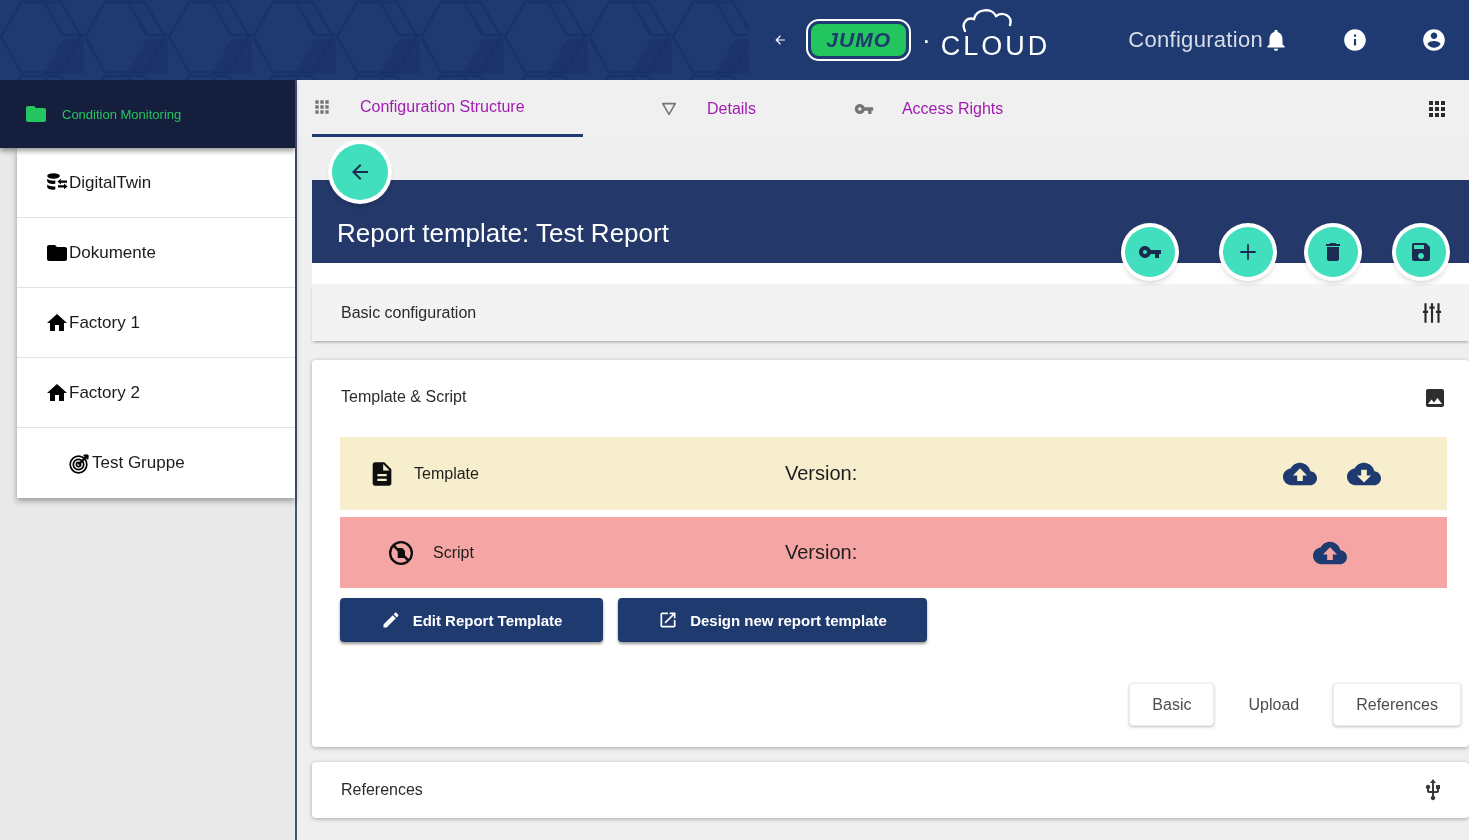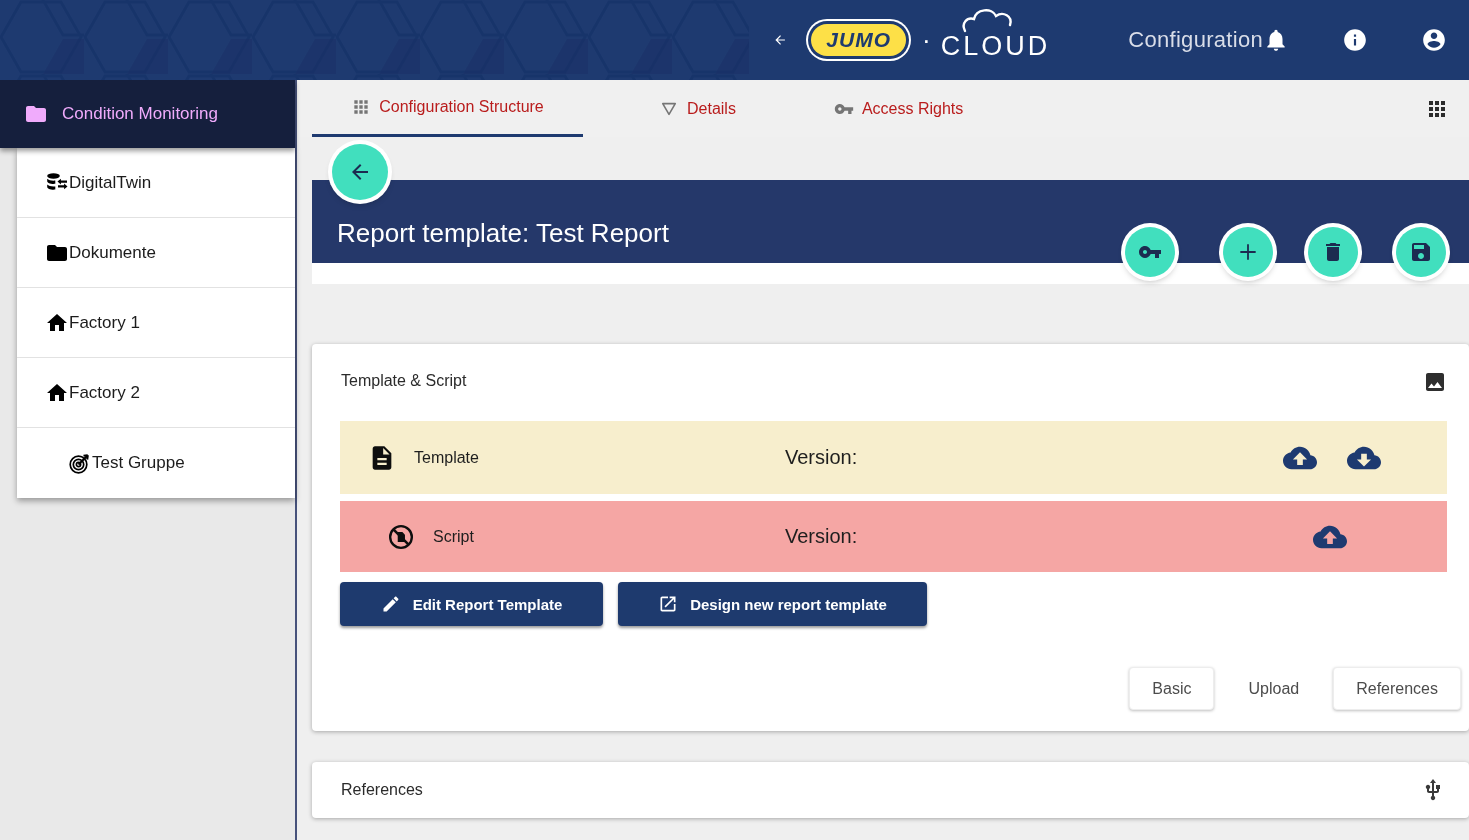--- a/index.html
+++ b/index.html
@@ -5,42 +5,42 @@
   * { margin:0; padding:0; box-sizing:border-box; }
   body { font-family:"Liberation Sans", sans-serif; background:#dadada; }
   .app { position:relative; width:1469px; height:840px; overflow:hidden; background:#efefef; }
 
   
   .topbar { position:absolute; left:0; top:0; width:1469px; height:80px; background:#1e3a70; display:flex; align-items:center; z-index:30; }
   .hex-bg { position:absolute; inset:0; pointer-events:none; }
   .topbar > * { position:relative; }
   .back-arrow { color:#fff; margin-left:24px; width:28px; height:28px; cursor:pointer; }
   .brand { display:flex; align-items:center; margin-left:24px; }
-  .jumo-pill { background:#fde047; color:#1e3a70; font-weight:bold; font-style:italic; font-size:21px; letter-spacing:1px; padding:4px 15px; border-radius:16px; box-shadow:0 0 0 3px #1e3a70, 0 0 0 5px #fff; }
+  .jumo-pill { background:#22c55e; color:#1e3a70; font-weight:bold; font-style:italic; font-size:21px; letter-spacing:1px; padding:4px 15px; border-radius:8px; box-shadow:0 0 0 3px #1e3a70, 0 0 0 5px #fff; }
   .brand-sep { color:#fff; font-size:26px; margin:0 10px 0 16px; }
   .cloud-word { position:relative; color:#fff; font-weight:300; font-size:27px; letter-spacing:3px; padding-top:12px; }
   .cloud-arc { position:absolute; top:-12px; left:18px; }
   .topbar-title { color:#d9dde8; font-size:22px; margin-left:78px; letter-spacing:.3px; }
   .topbar-icons { margin-left:auto; display:flex; align-items:center; gap:53px; margin-right:22px; color:#fff; }
   .topbar-icons svg { width:26px; height:26px; cursor:pointer; }
 
   
   .sidebar { position:absolute; left:0; top:80px; width:297px; height:760px; background:#e9e9e9; border-right:2px solid #47527b; z-index:20; }
-  .side-root { height:68px; background:#151f3d; color:#f0abfc; display:flex; align-items:center; padding-left:24px; gap:14px; font-size:17px; cursor:pointer; box-shadow:0 3px 5px rgba(0,0,0,.4); position:relative; z-index:2;}
+  .side-root { height:68px; background:#151f3d; color:#22c55e; display:flex; align-items:center; padding-left:24px; gap:14px; font-size:13px; cursor:pointer; box-shadow:0 3px 5px rgba(0,0,0,.4); position:relative; z-index:2;}
   .side-root svg { width:24px; height:24px; flex:0 0 auto; }
   .side-card { position:absolute; left:17px; right:0; top:68px; background:#fff; box-shadow:0 3px 6px rgba(0,0,0,.35); }
   .side-item { height:70px; display:flex; align-items:center; padding-left:28px; font-size:17px; color:#1c1c1c; border-bottom:1px solid #e2e2e2; cursor:pointer; background:#fff; }
   .side-item:last-child { border-bottom:none;margin-left:23px; }
   .side-item svg { width:24px; height:24px; color:#000; flex:0 0 auto; }
 
   
   .main { position:absolute; left:297px; top:80px; width:1172px; height:760px; background:#efefef; }
 
   .tabbar { position:absolute; left:0; top:0; width:100%; height:57px; background:#f0f0f0; display:flex; align-items:stretch; }
-  .tab { display:flex; align-items:center; justify-content:center; gap:8px; color:#b91c1c; font-size:16px; cursor:pointer; }
+  .tab { display:flex; align-items:center; justify-content:flex-start; gap:28px; color:#a21caf; font-size:16px; cursor:pointer; }
   .tab svg { width:20px; height:20px; color:#757575; }
   .tab-1 { margin-left:15px; width:271px; border-bottom:3px solid #1e3a70; }
   .tab-2 { margin-left:62px; padding:0 14px; }
   .tab-3 { margin-left:70px; padding:0 14px; }
   .tabbar-grid { margin-left:auto; align-self:center; margin-right:20px; color:#2b2b2b; width:24px; height:24px; cursor:pointer; }
 
   .fab { border-radius:50%; background:#41dfbe; color:#1c2b50; display:flex; align-items:center; justify-content:center; cursor:pointer; box-shadow:0 0 0 4px #fff, 0 4px 7px rgba(0,0,0,.3); position:absolute; z-index:12; }
   .fab svg { width:24px; height:24px; }
   .fab-back { left:35px; top:64px; width:56px; height:56px; z-index:14; }
   .fab-key    { left:828px;  top:147px; width:50px; height:50px; }
@@ -50,21 +50,21 @@
 
   .banner { position:absolute; left:15px; top:100px; right:0; height:83px; background:#25386a; display:flex; align-items:flex-end; padding:0 0 14px 25px; z-index:10; }
   .banner-crumb { color:#b6bdd2; font-size:26px; font-weight:500; margin-right:9px; white-space:pre; }
   .banner-title { color:#ffffff; font-size:26px; font-weight:500; }
 
   .white-strip { position:absolute; left:15px; top:183px; right:0; height:21px; background:#fff; z-index:5; }
   .basic-row { position:absolute; left:15px; top:204px; right:0; height:57px; background:#f3f3f3; display:flex; align-items:center; padding:0 24px 0 29px; font-size:16px; color:#2b2b2b; cursor:pointer; box-shadow:0 2px 3px -1px rgba(0,0,0,.35); z-index:5; }
   .basic-row svg { margin-left:auto; width:26px; height:26px; color:#2b2b2b; }
 
   .card { position:absolute; left:15px; right:0; background:#fff; border-radius:4px; box-shadow:0 1px 4px rgba(0,0,0,.3); }
-  .ts-card { top:264px; height:387px; }
+  .ts-card { top:280px; height:387px; }
   .ref-card { top:682px; height:56px; display:flex; align-items:center; padding:0 24px 0 29px; font-size:16px; color:#2b2b2b; cursor:pointer; }
   .ref-card svg { margin-left:auto; width:24px; height:24px; color:#3a3a3a; }
 
   .ts-header { position:absolute; left:29px; top:28px; font-size:16px; color:#2b2b2b; }
   .ts-image-icon { position:absolute; right:22px; top:26px; width:24px; height:24px; color:#2e2e2e; }
 
   .file-row { position:absolute; left:28px; right:22px; height:73px; display:flex; align-items:center; }
   .row-template { top:77px; background:#f7eecd; }
   .row-script { top:157px; height:71px; background:#f5a6a4;padding-left:19px; }
   .file-row .row-icon { width:28px; height:28px; margin-left:28px; color:#0e0e0e; flex:0 0 auto; }
@@ -226,20 +226,26 @@
         </svg>
     </div>
     <div class="fab fab-save">
       <svg viewBox="0 0 24 24" fill="currentColor">
           <path d="M17 3H5c-1.11 0-2 .9-2 2v14c0 1.1.89 2 2 2h14c1.1 0 2-.9 2-2V7l-4-4zm-5 16c-1.66 0-3-1.34-3-3s1.34-3 3-3 3 1.34 3 3-1.34 3-3 3zm3-10H5V5h10v4z"></path>
         </svg>
     </div>
 
     <div class="white-strip"></div>
 
+    <div class="basic-row">
+      <span>Basic configuration</span>
+      <svg viewBox="0 0 24 24" fill="currentColor">
+        <path d="M5 3h2v7h1.4v2H7v9H5v-9H3.6v-2H5zM11 3h2v3h1.4v2H13v13h-2V8H9.6V6H11zM17 3h2v7h1.4v2H19v9h-2v-9h-1.4v-2H17z"></path>
+      </svg>
+    </div>
 
     <section class="card ts-card">
       <div class="ts-header">Template &amp; Script</div>
       <svg class="ts-image-icon" viewBox="0 0 24 24" fill="currentColor">
           <path d="M21 19V5c0-1.1-.9-2-2-2H5c-1.1 0-2 .9-2 2v14c0 1.1.9 2 2 2h14c1.1 0 2-.9 2-2zM8.5 13.5l2.5 3.01L14.5 12l4.5 6H5l3.5-4.5z"></path>
         </svg>
 
       <div class="file-row row-template">
         <svg class="row-icon" viewBox="0 0 24 24" fill="currentColor">
             <path d="M14 2H6c-1.1 0-1.99.9-1.99 2L4 20c0 1.1.89 2 1.99 2H18c1.1 0 2-.9 2-2V8l-6-6zm2 16H8v-2h8v2zm0-4H8v-2h8v2zm-3-5V3.5L18.5 9H13z"></path>

